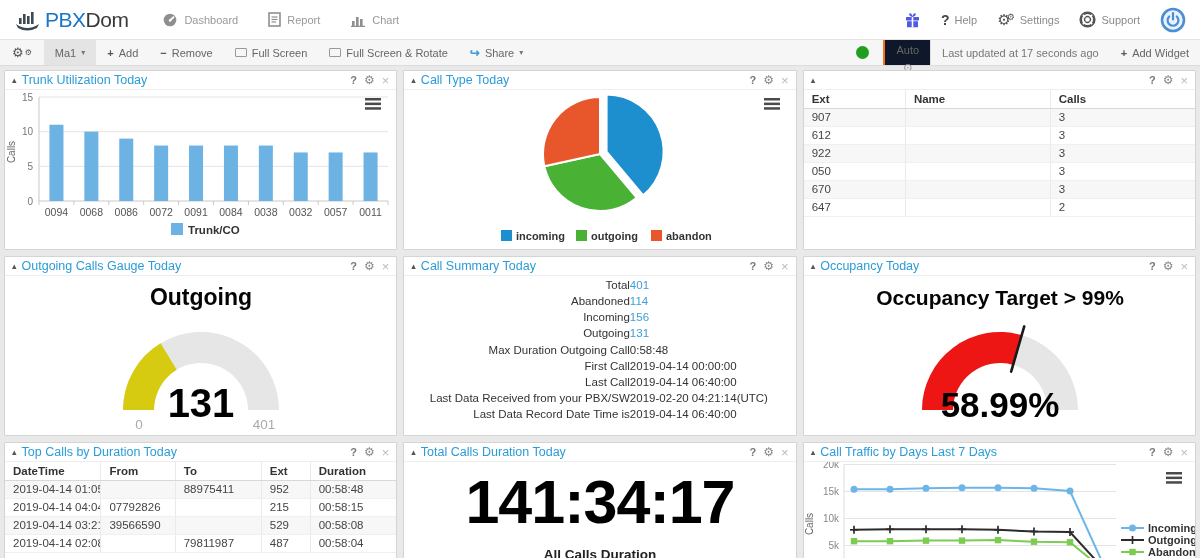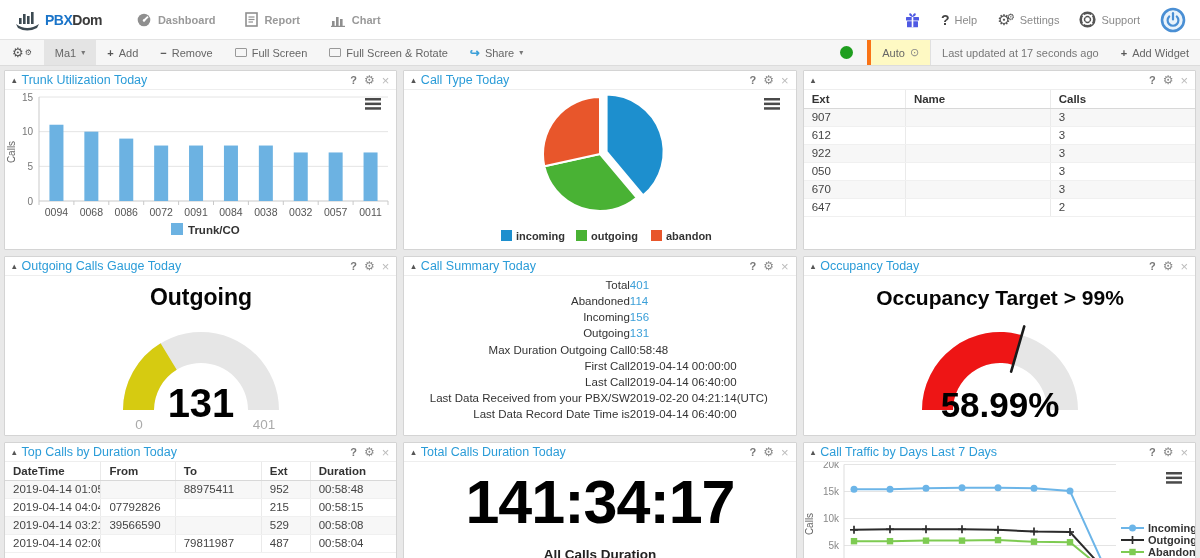--- a/index.html
+++ b/index.html
@@ -3,42 +3,42 @@
 <meta charset="utf-8">
 <style>
   * { box-sizing: border-box; margin: 0; padding: 0; }
   html,body { width:1200px; height:558px; overflow:hidden; }
   body { font-family:"Liberation Sans", sans-serif; background:#e9e9e9; color:#333; }
 
   
   .navbar { height:40px; background:#fff; border-bottom:1px solid #e3e3e3;
             display:flex; align-items:center; padding:0 14px; }
   .brand { display:flex; align-items:center; gap:3px; cursor:pointer; }
-  .brand-text { font-size:14px; font-weight:bold; letter-spacing:-0.5px; }
+  .brand-text { font-size:21px; font-weight:normal; letter-spacing:-0.5px; }
   .brand-blue { color:#1a74c9; }
   .brand-dark { color:#3a3a3a; }
-  .nav-menu { display:flex; align-items:center; gap:30px; margin-left:34px;font-weight:bold; }
+  .nav-menu { display:flex; align-items:center; gap:30px; margin-left:34px; }
   .nav-item { display:flex; align-items:center; gap:6px; font-size:11px; color:#999; cursor:pointer; }
   .nav-right { margin-left:auto; display:flex; align-items:center; gap:20px; }
   .nav-right .nav-item { gap:5px; color:#8a8a8a; }
   .qmark { font-weight:bold; font-size:14px; color:#444; }
   .gear-big { font-size:15px; color:#555; line-height:1; }
   .gear-small { font-size:9px; color:#555; margin-left:-4px; vertical-align:top; }
 
   
   .toolbar { height:26px; background:#f6f6f6; border-bottom:1px solid #dcdcdc;
              display:flex; align-items:stretch; font-size:11px; color:#666; }
   .tb-item { display:flex; align-items:center; gap:5px; padding:4px 11px; cursor:pointer; }
   .tb-cogs { padding:0 12px; }
   .tb-select { background:#e4e4e4; }
   .screen-ico { width:12px; height:9px; border:1px solid #999; border-radius:1px; display:inline-block; }
   .share-arrow { color:#3b9fd8; font-weight:bold; font-size:12px; }
   .tb-right { margin-left:auto; display:flex; align-items:stretch; }
   .status-dot { width:13px; height:13px; border-radius:50%; background:#1f9e1f; align-self:center; margin-right:14px; }
-  .tb-auto { background:#fef9c3; border-left:4px solid #f97316; border-right:1px solid #e0e0e0; }
+  .tb-auto { background:#0f172a; border-left:2px solid #f97316; border-right:1px solid #e0e0e0;flex-direction:column; }
   .tb-updated { color:#777; }
   .caret { font-size:8px; color:#777; }
 
   
   .grid { padding:4px; display:grid; grid-template-columns:repeat(3,1fr);
           grid-template-rows:180px 180px 240px; gap:6px; }
   .widget { background:#fff; border:1px solid #d4d4d4; border-radius:1px;
             display:flex; flex-direction:column; overflow:hidden; }
   .whead { flex:0 0 19px; display:flex; align-items:center; padding:0 7px;
            border-bottom:1px solid #eee; }

